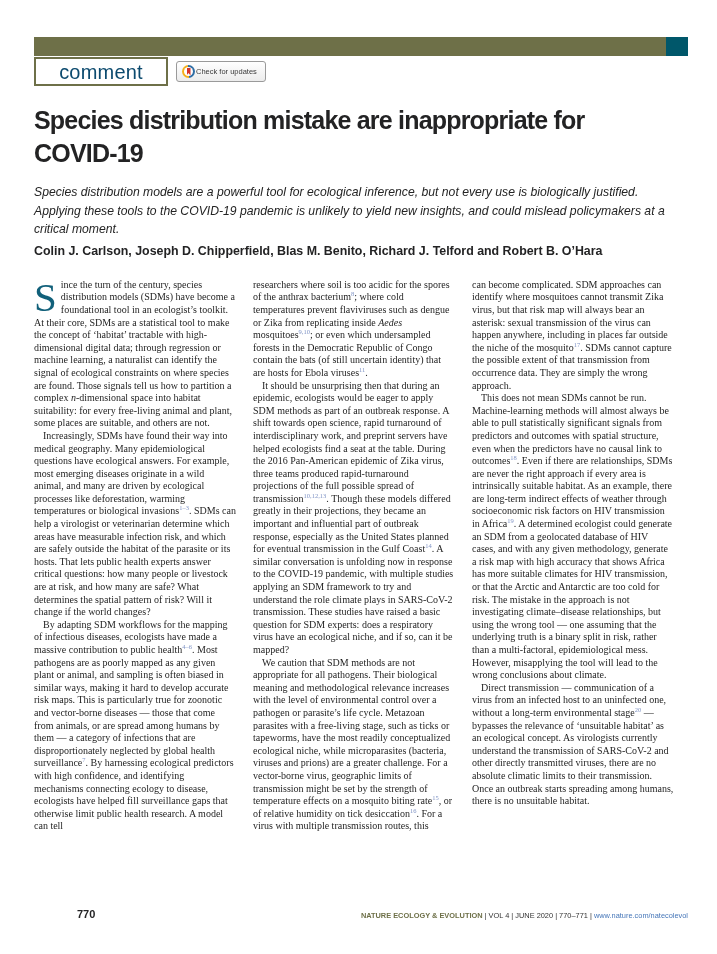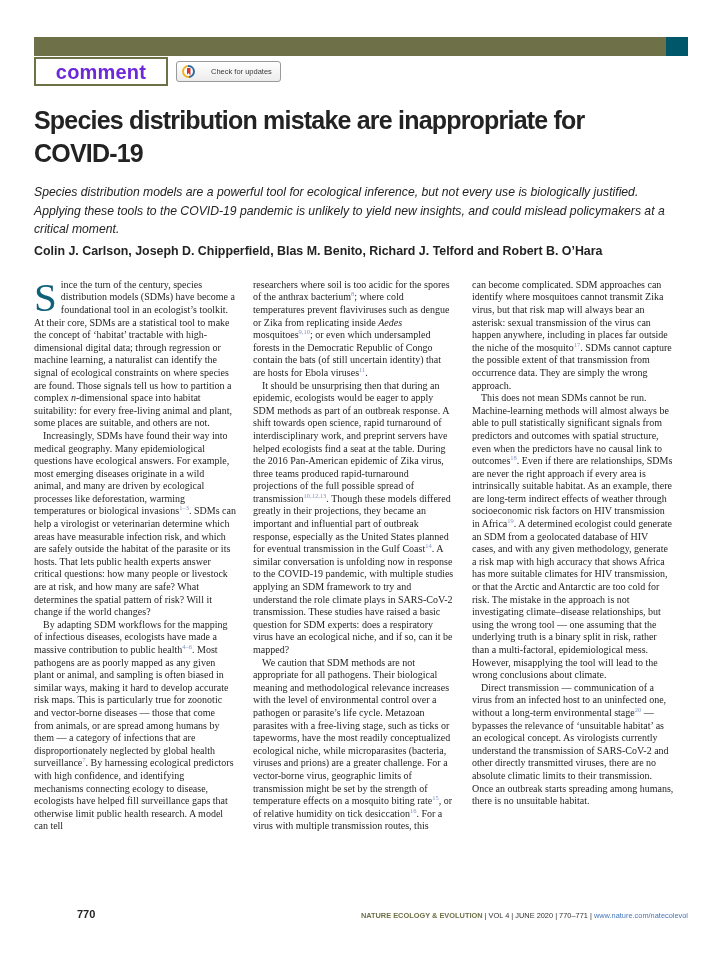--- a/index.html
+++ b/index.html
@@ -11,25 +11,25 @@
   }
   
   .topbar { position:absolute; top:37px; left:34px; width:654px; height:19px; display:flex; }
   .topbar .olive  { flex:1; background:#6e7048; }
   .topbar .teal   { width:22px; background:#00576a; }
   .section-box {
     position:absolute; top:57px; left:34px; width:134px; height:29px;
     border:2px solid #6e7048; display:flex; align-items:center; justify-content:center;
   }
   .section-box span {
-    color:#6d28d9; font-size:20px; font-weight:700; letter-spacing:0.2px; line-height:1;
+    color:#0c4a6e; font-size:20px; font-weight:400; letter-spacing:0.2px; line-height:1;
   }
   .check-btn {
     position:absolute; top:61px; left:176px; height:21px;
-    display:flex; align-items:center; gap:16px; padding:0 8px 0 5px;
+    display:flex; align-items:center; gap:1px; padding:0 8px 0 5px;
     border:1px solid #9a9a9a; border-radius:3px;
     background:linear-gradient(#ffffff,#ececec); cursor:pointer;
   }
   .check-btn .label { font-size:7.5px; color:#3a3a3a; }
   .crossmark { position:relative; width:13px; height:13px; border-radius:50%;
     background:conic-gradient(#2e6da4 0 50%, #f5b01d 50% 100%); }
   .crossmark::before { content:""; position:absolute; inset:2px; background:#fff; border-radius:50%; }
   .crossmark::after {
     content:""; position:absolute; left:4.5px; top:3px; width:4px; height:7.5px; background:#d6332a;
     clip-path:polygon(0 0,100% 0,100% 100%,50% 68%,0 100%);

